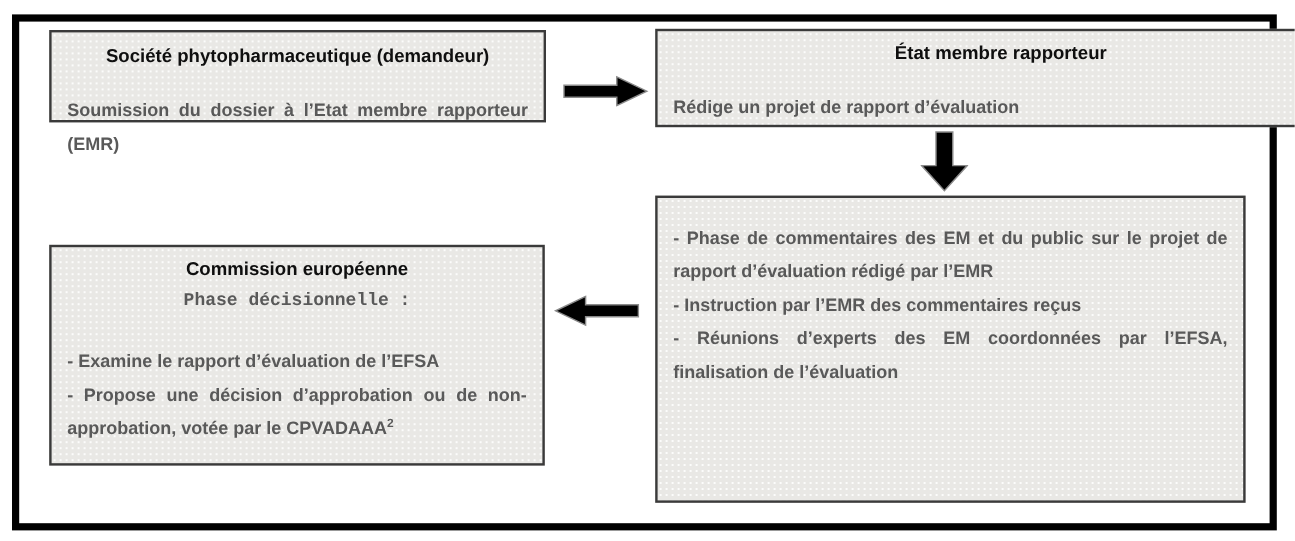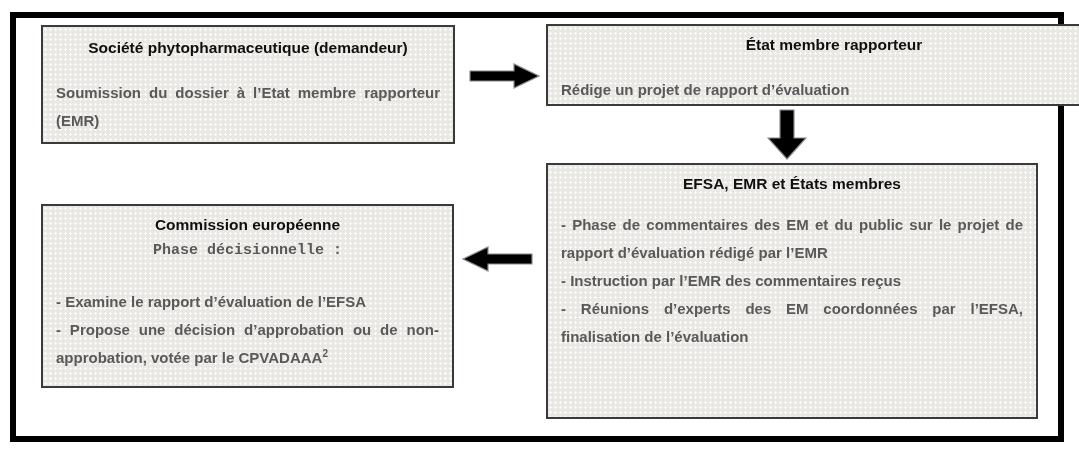--- a/index.html
+++ b/index.html
@@ -24,21 +24,21 @@
     text-align:center; color:#0f0f0f; line-height:26px; font-size:15.5px;
   }
   .box .subtitle {
     text-align:center; color:#595959; line-height:26px;font-family:Liberation Mono, monospace;
   }
   .body-text { line-height:28px; }
   .justify { text-align:justify; }
   .gap-sm { height:14px; }
   .gap-md { height:18px; }
   .gap-lg { height:24px; }
-  .box-applicant  { left:41px;  top:25px;  width:414px; height:119px; padding-top:8px; }
+  .box-applicant  { left:41px;  top:25px;  width:414px; height:77px; padding-top:8px; }
   .box-rapporteur { left:546px; top:24px;  width:576px; height:82px; }
   .box-efsa       { left:546px; top:163px; width:492px; height:256px; }
   .box-commission { left:41px;  top:163px; width:413px; height:184px;margin-top:41px; }
   .arrow { position:absolute; }
   .arrow-right { left:469px; top:63px; }
   .arrow-down  { left:767px; top:109px; }
   .arrow-left  { left:461px; top:246px; }
   sup { font-size:10px; vertical-align:super; line-height:0; }
 </style>
 </head>
@@ -62,21 +62,20 @@
     <div class="title">État membre rapporteur</div>
     <div class="gap-md"></div>
     <div class="body-text">Rédige un projet de rapport d’évaluation</div>
   </div>
 
   <svg class="arrow arrow-down" width="40" height="51" viewBox="0 0 40 51">
     <polygon points="13,1 27,1 27,29 39,29 20,50 1,29 13,29" fill="#000000" stroke="#8a8a8a" stroke-width="1.2"></polygon>
   </svg>
 
   <div class="box box-efsa">
-    <div class="title">EFSA, EMR et États membres</div>
     <div class="gap-sm"></div>
     <div class="body-text justify">- Phase de commentaires des EM et du public sur le projet de rapport d’évaluation rédigé par l’EMR</div>
     <div class="body-text justify">- Instruction par l’EMR des commentaires reçus</div>
     <div class="body-text justify">- Réunions d’experts des EM coordonnées par l’EFSA, finalisation de l’évaluation</div>
   </div>
 
   <svg class="arrow arrow-left" width="72" height="26" viewBox="0 0 72 26">
     <polygon points="71,8 27,8 27,1 2,13 27,25 27,18 71,18" fill="#000000" stroke="#8a8a8a" stroke-width="1.2"></polygon>
   </svg>
 

